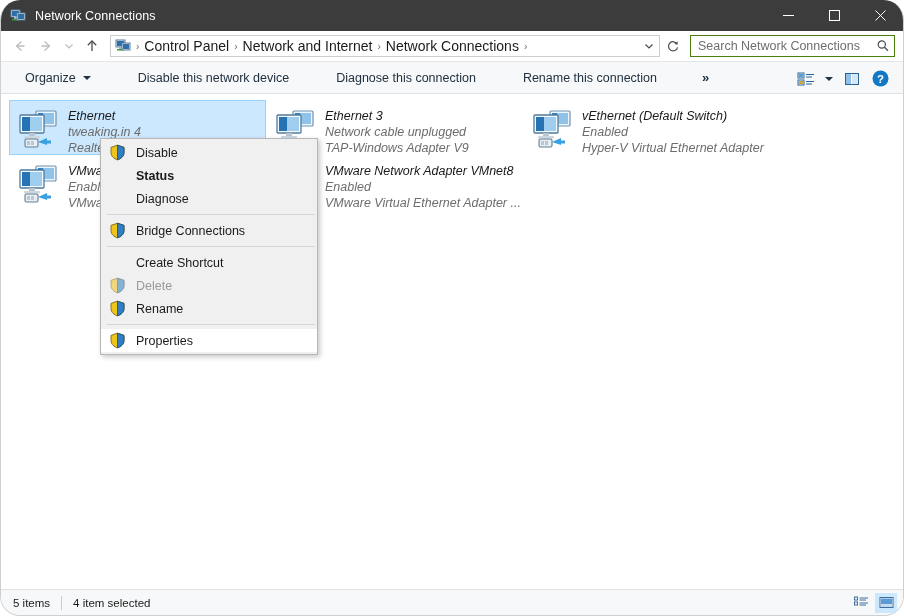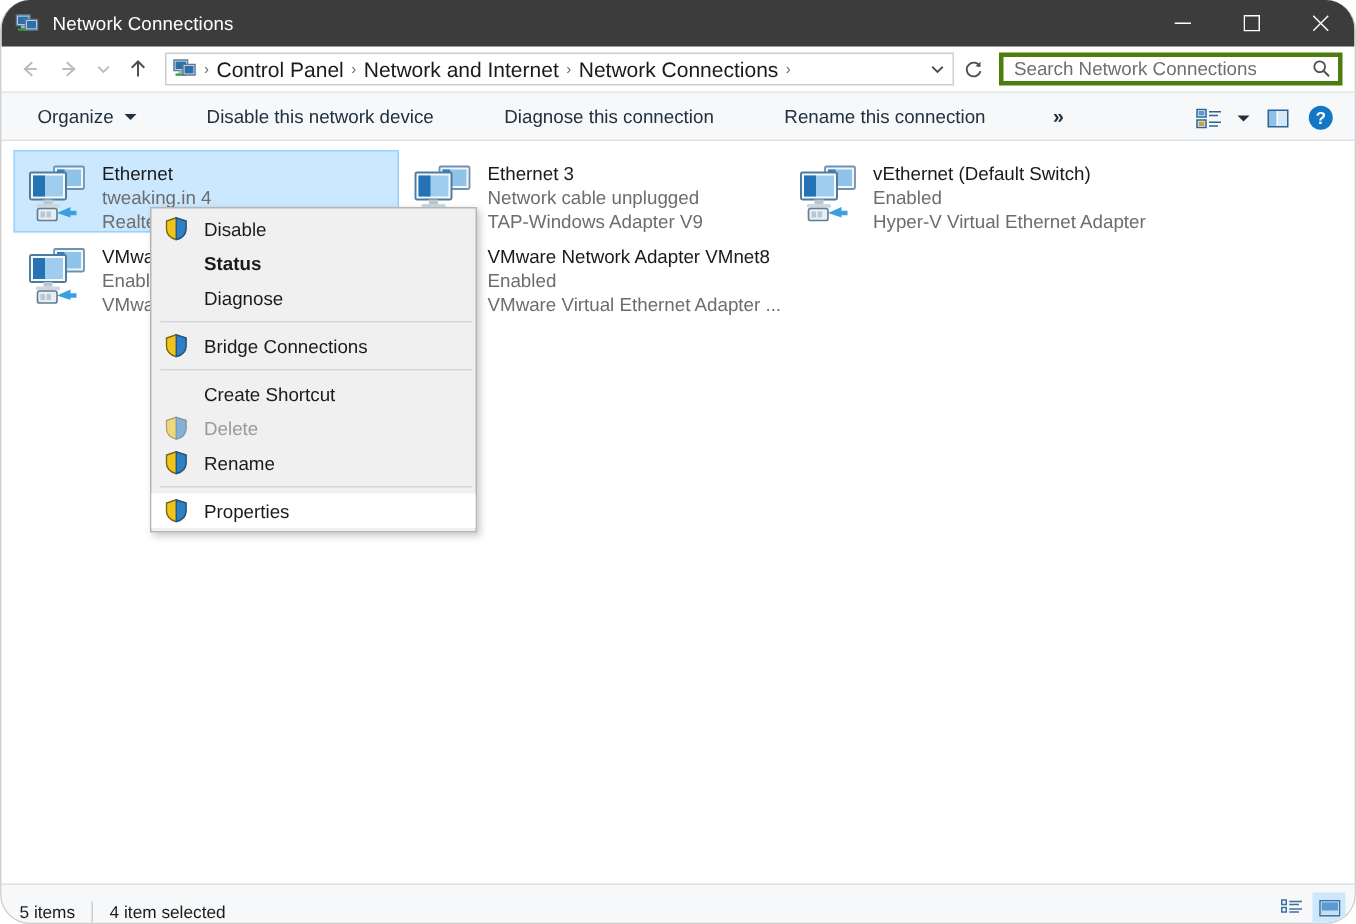--- a/index.html
+++ b/index.html
@@ -115,23 +115,23 @@
     display: flex; align-items: center; justify-content: center;
     flex: none;
   }
   .refreshbtn {
     width: 22px; height: 22px;
     display: flex; align-items: center; justify-content: center;
     flex: none;
     margin-left: 2px;
   }
   .searchbox {
-    width: 229px;
+    width: 205px;
     height: 22px;
-    border: 3px solid #4d7c0f;
+    border: 1px solid #4d7c0f;
     background: #ffffff;
     display: flex;
     align-items: center;
     margin-left: 6px;
     box-sizing: border-box;
     flex: none;
   }
   .searchbox input {
     flex: 1;
     border: none;
@@ -206,20 +206,21 @@
     bottom: 26px;
     background: #ffffff;
     overflow: hidden;
   }
   .items {
     position: relative;
     padding: 5px 0 0 8px;
     display: flex;
     flex-wrap: wrap;
     align-content: flex-start;
+    font-style: italic;
   }
   .item {
     width: 257px;
     height: 55px;
     display: flex;
     align-items: flex-start;
     padding: 4px 2px 2px 4px;
     box-sizing: border-box;
     border: 1px solid transparent;
     margin-bottom: 0px;
@@ -250,21 +251,21 @@
   }
 
   
   .statusbar {
     position: absolute;
     left: 0; right: 0; bottom: 0;
     height: 26px;
     background: #f7f8f9;
     border-top: 1px solid #dfe1e3;
     display: flex;
-    align-items: flex-end;
+    align-items: center;
     box-sizing: border-box;
   }
   .status-text {
     font-size: 11.5px;
     color: #1a1a1a;
     padding-left: 12px;
     white-space: nowrap;
   }
   .status-div {
     width: 1px;

